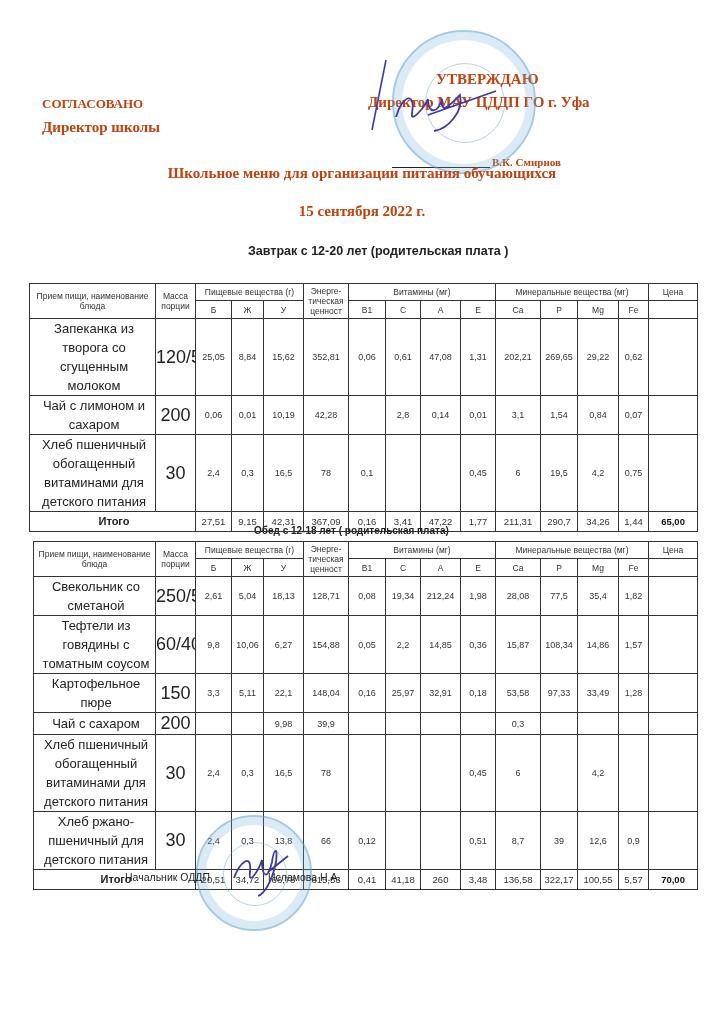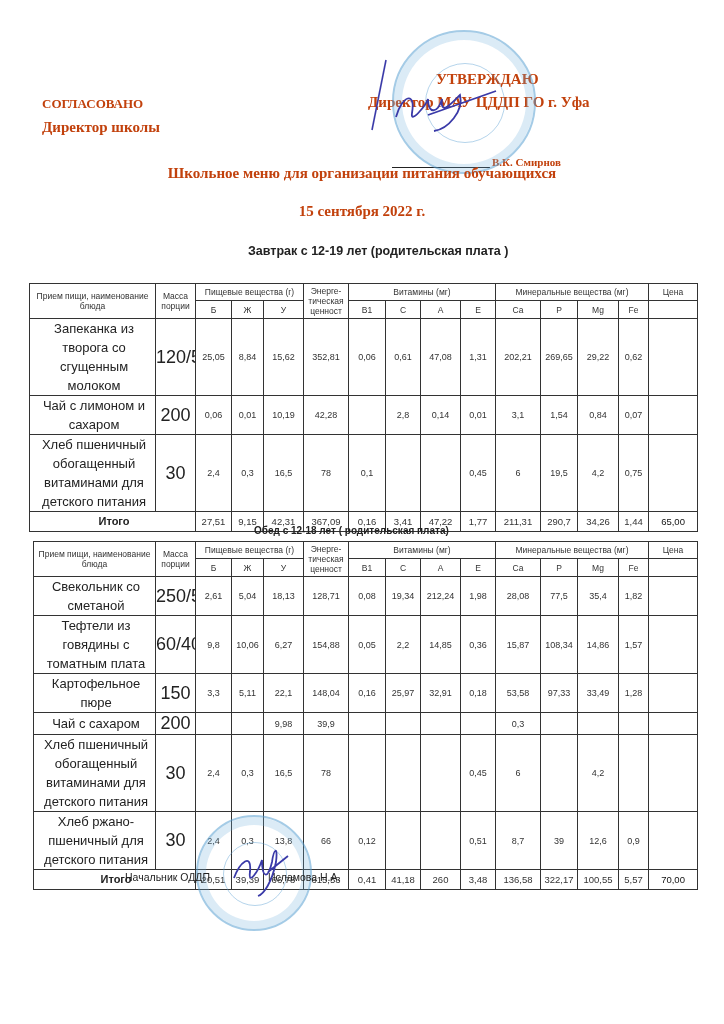--- a/index.html
+++ b/index.html
@@ -29,21 +29,21 @@
   table.menu td, table.menu th {
     border: 1px solid #333; padding: 0; text-align: center; vertical-align: middle;
     font-weight: normal; overflow: hidden;
   }
   table.menu th { font-size: 8.5px; line-height: 10px; color: #333; }
   table.menu td.name { text-align: center; font-size: 13px; line-height: 19px; padding-left: 3px; margin-top: 36px; }
   table.menu td.mass { font-size: 18px; }
   table.menu td.num  { font-size: 9px; color: #333; }
   table.menu tr.total td { font-size: 9.5px; }
   table.menu tr.total td.name { font-weight: bold; font-size: 11px; }
-  table.menu td.price { font-weight: normal; font-size: 12.5px; color: #111; margin-left: 20px; }
+  table.menu td.price { font-weight: bold; font-size: 12.5px; color: #111; margin-left: 20px; }
   #breakfast-table { left: 29px; top: 283px; width: 668px; }
   #lunch-table { left: 33px; top: 541px; width: 664px; }
 
   #signature-line { left: 125px; top: 871px; font-size: 10.5px; color: #222; }
   #signature-line .gap { display: inline-block; width: 58px; }
 
   .stamp { position: absolute; border-radius: 50%; border: 2px solid rgba(90,160,210,0.55);
            box-shadow: inset 0 0 0 6px rgba(255,255,255,0), inset 0 0 0 8px rgba(110,175,220,0.25); pointer-events: none; }
   .stamp::after { content: ""; position: absolute; left: 22%; top: 22%; width: 56%; height: 56%;
            border-radius: 50%; border: 1px solid rgba(90,160,210,0.45); }
@@ -63,21 +63,21 @@
 
 <div class="stamp" id="stamp-top"></div>
 <svg class="sig" style="left:368px;top:55px" width="130" height="80" viewBox="0 0 130 80">
   <path d="M18 5 L4 75" stroke="#3a3aa8" stroke-width="1.6" fill="none"></path>
   <path d="M28 62 C34 40,48 36,44 58 C42 70,58 50,60 44 C60 60,70 58,74 44 C72 62,84 48,92 40 C96 56,80 74,66 76 M60 60 L128 36" stroke="#3a3aa8" stroke-width="1.8" fill="none"></path>
 </svg>
 
 <div class="abs serif" id="doc-title">Школьное меню для организации питания обучающихся</div>
 <div class="abs serif" id="doc-date">15 сентября 2022 г.</div>
 
-<div class="sec-title" id="breakfast-title">Завтрак с 12-19 лет (родительская плата )</div>
+<div class="sec-title" id="breakfast-title">Завтрак с 12-20 лет (родительская плата )</div>
 <table class="menu" id="breakfast-table">
   <colgroup>
     <col style="width:126px">
       <col style="width:40px">
       <col style="width:36px">
       <col style="width:32px">
       <col style="width:40px">
       <col style="width:45px">
     <col style="width:37px">
       <col style="width:35px">
@@ -241,21 +241,21 @@
         <td class="num">19,34</td>
         <td class="num">212,24</td>
         <td class="num">1,98</td>
         <td class="num">28,08</td>
         <td class="num">77,5</td>
         <td class="num">35,4</td>
         <td class="num">1,82</td>
         <td class="num"></td>
       </tr>
       <tr style="height: 45px;">
-        <td class="name">Тефтели из говядины с томатным плата</td>
+        <td class="name">Тефтели из говядины с томатным соусом</td>
         <td class="mass">60/40</td>
         <td class="num">9,8</td>
         <td class="num">10,06</td>
         <td class="num">6,27</td>
         <td class="num">154,88</td>
         <td class="num">0,05</td>
         <td class="num">2,2</td>
         <td class="num">14,85</td>
         <td class="num">0,36</td>
         <td class="num">15,87</td>
@@ -328,21 +328,21 @@
         <td class="num">0,51</td>
         <td class="num">8,7</td>
         <td class="num">39</td>
         <td class="num">12,6</td>
         <td class="num">0,9</td>
         <td class="num"></td>
       </tr>
       <tr class="total" style="height: 15px;">
         <td class="name" colspan="2">Итого</td>
         <td class="num">20,51</td>
-        <td class="num">39,39</td>
+        <td class="num">34,72</td>
         <td class="num">66,78</td>
         <td class="num">615,53</td>
         <td class="num">0,41</td>
         <td class="num">41,18</td>
         <td class="num">260</td>
         <td class="num">3,48</td>
         <td class="num">136,58</td>
         <td class="num">322,17</td>
         <td class="num">100,55</td>
         <td class="num">5,57</td>

